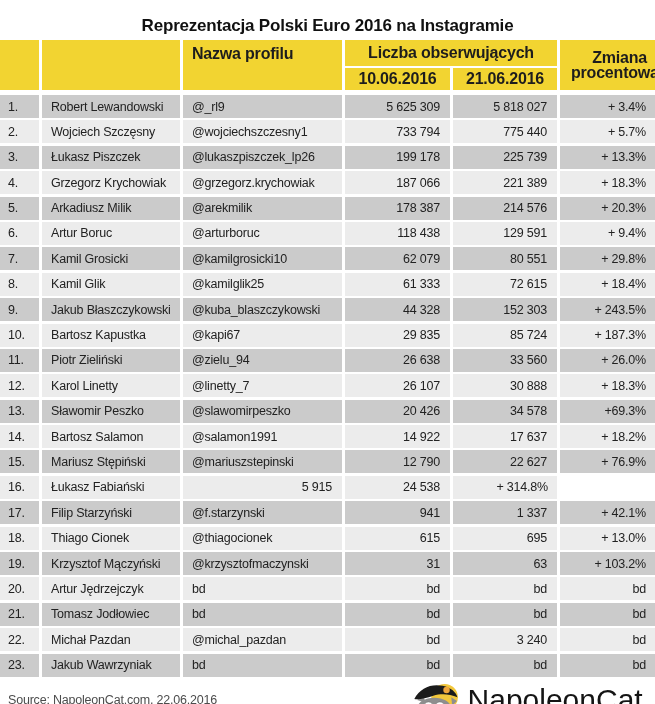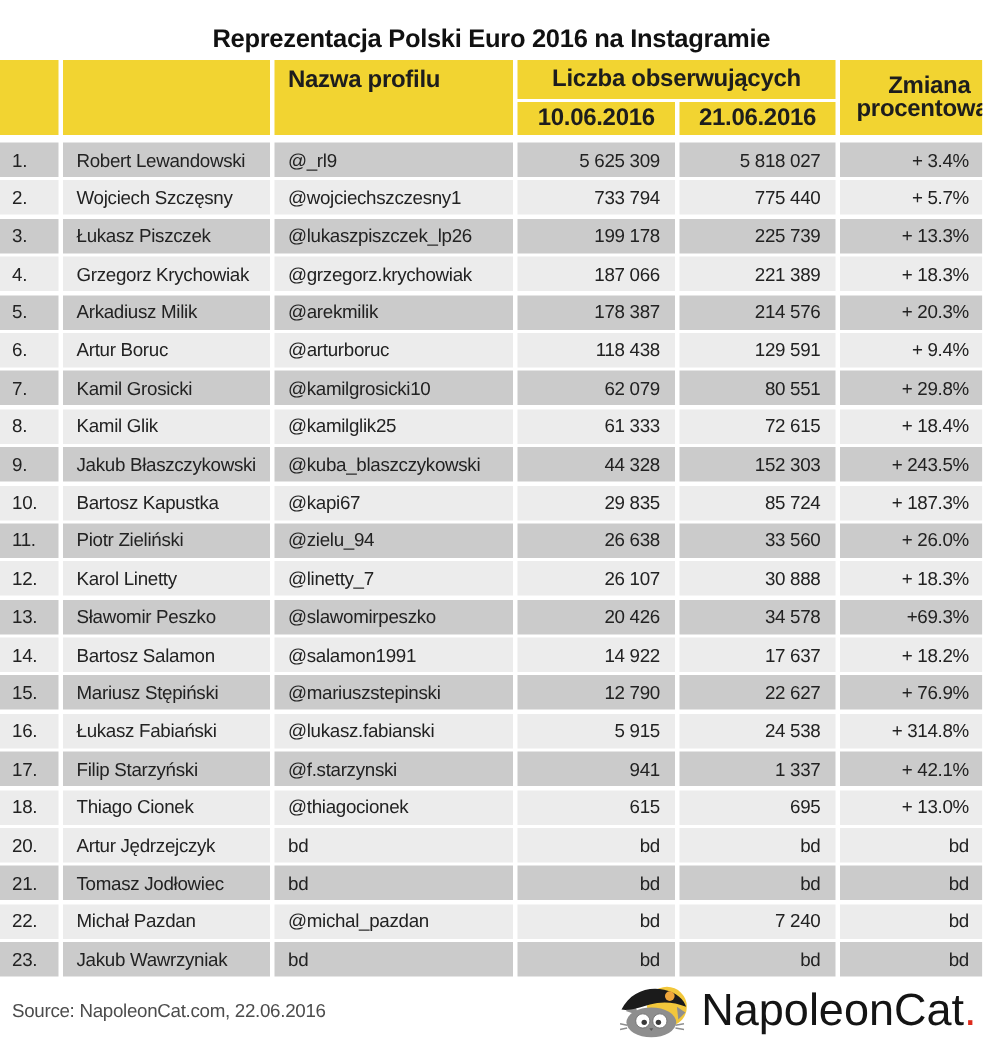--- a/index.html
+++ b/index.html
@@ -243,41 +243,48 @@
       <div class="cell c-rank">15.</div>
       <div class="cell c-name">Mariusz Stępiński</div>
       <div class="cell c-profile">@mariuszstepinski</div>
       <div class="cell c-num">12 790</div>
       <div class="cell c-num">22 627</div>
       <div class="cell c-change">+ 76.9%</div>
     </div>
       <div class="row light">
       <div class="cell c-rank">16.</div>
       <div class="cell c-name">Łukasz Fabiański</div>
-      <div class="cell c-profile">@lukasz.fabianski</div>
       <div class="cell c-num">5 915</div>
       <div class="cell c-num">24 538</div>
       <div class="cell c-change">+ 314.8%</div>
     </div>
       <div class="row dark">
       <div class="cell c-rank">17.</div>
       <div class="cell c-name">Filip Starzyński</div>
       <div class="cell c-profile">@f.starzynski</div>
       <div class="cell c-num">941</div>
       <div class="cell c-num">1 337</div>
       <div class="cell c-change">+ 42.1%</div>
     </div>
       <div class="row light">
       <div class="cell c-rank">18.</div>
       <div class="cell c-name">Thiago Cionek</div>
       <div class="cell c-profile">@thiagocionek</div>
       <div class="cell c-num">615</div>
       <div class="cell c-num">695</div>
       <div class="cell c-change">+ 13.0%</div>
     </div>
+      <div class="row dark">
+      <div class="cell c-rank">19.</div>
+      <div class="cell c-name">Krzysztof Mączyński</div>
+      <div class="cell c-profile">@krzysztofmaczynski</div>
+      <div class="cell c-num">31</div>
+      <div class="cell c-num">63</div>
+      <div class="cell c-change">+ 103.2%</div>
+    </div>
       <div class="row light">
       <div class="cell c-rank">20.</div>
       <div class="cell c-name">Artur Jędrzejczyk</div>
       <div class="cell c-profile">bd</div>
       <div class="cell c-num">bd</div>
       <div class="cell c-num">bd</div>
       <div class="cell c-change">bd</div>
     </div>
       <div class="row dark">
       <div class="cell c-rank">21.</div>
@@ -285,21 +292,21 @@
       <div class="cell c-profile">bd</div>
       <div class="cell c-num">bd</div>
       <div class="cell c-num">bd</div>
       <div class="cell c-change">bd</div>
     </div>
       <div class="row light">
       <div class="cell c-rank">22.</div>
       <div class="cell c-name">Michał Pazdan</div>
       <div class="cell c-profile">@michal_pazdan</div>
       <div class="cell c-num">bd</div>
-      <div class="cell c-num">7 240</div>
+      <div class="cell c-num">3 240</div>
       <div class="cell c-change">bd</div>
     </div>
       <div class="row dark">
       <div class="cell c-rank">23.</div>
       <div class="cell c-name">Jakub Wawrzyniak</div>
       <div class="cell c-profile">bd</div>
       <div class="cell c-num">bd</div>
       <div class="cell c-num">bd</div>
       <div class="cell c-change">bd</div>
     </div>

